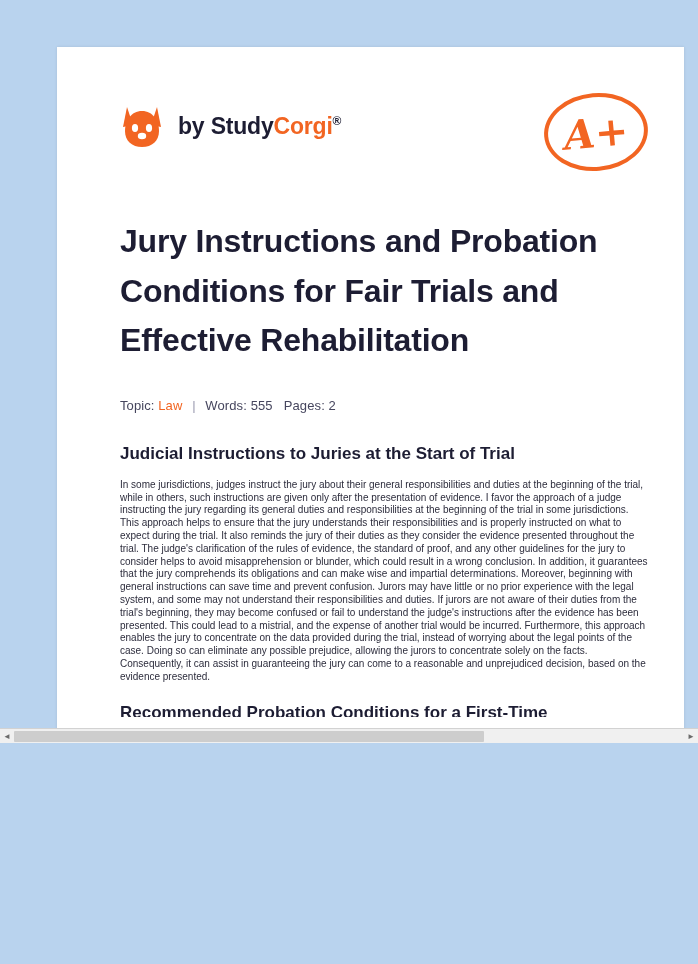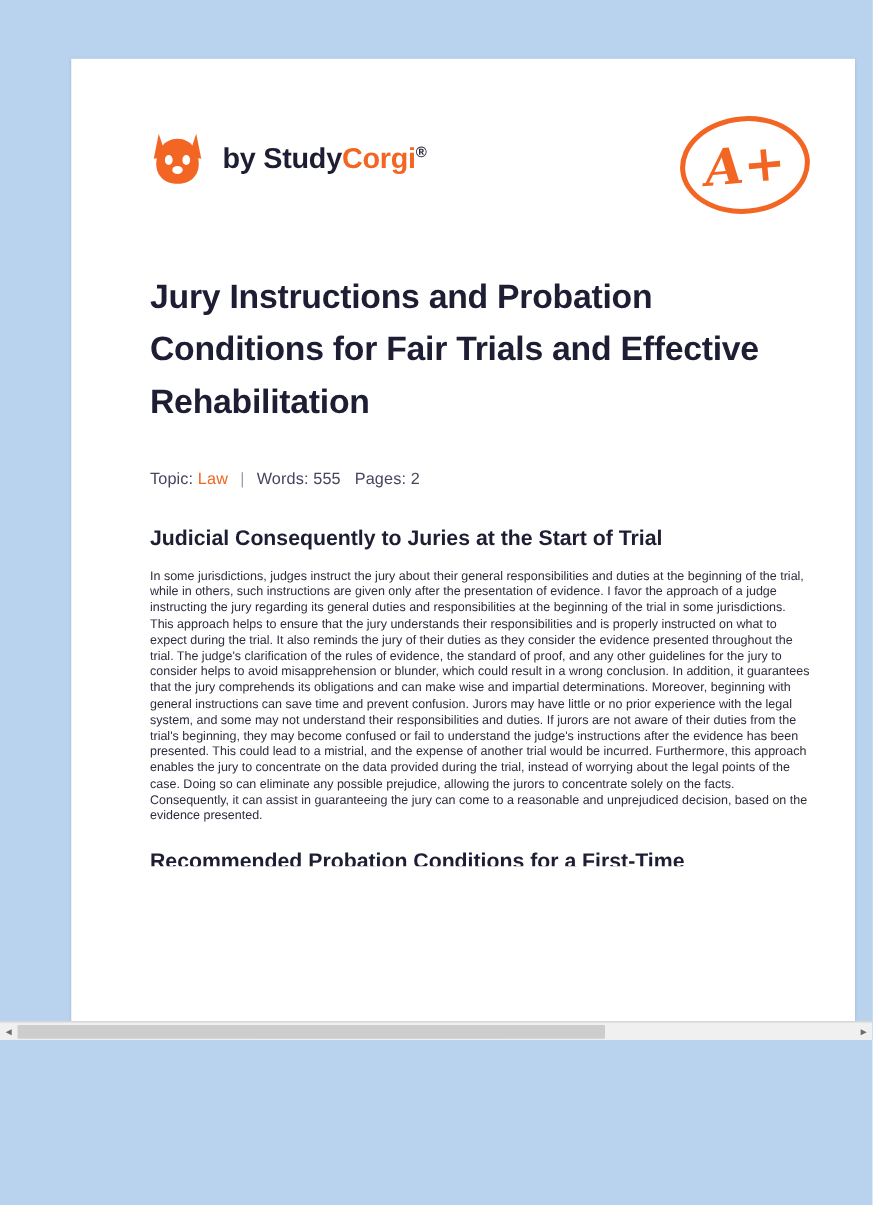--- a/index.html
+++ b/index.html
@@ -4,21 +4,21 @@
 <style>
   html, body {
     margin: 0;
     padding: 0;
     background: #b9d3ee;
     font-family: "Liberation Sans", sans-serif;
   }
   #page {
     position: relative;
     width: 698px;
-    height: 832px;
+    height: 743px;
     overflow: hidden;
     background: #b9d3ee;
   }
   .sheet {
     position: absolute;
     left: 57px;
     top: 47px;
     width: 627px;
     min-height: 917px;
     background: #ffffff;
@@ -82,21 +82,21 @@
     color: #f26522;
     font-size: 40px;
     font-weight: bold;
     font-style: italic;
     font-family: "DejaVu Serif", serif;
     transform: rotate(-5deg);
   }
   
   .doc-title {
     margin: 40px 0 0 0;
-    font-size: 27px;
+    font-size: 32px;
     line-height: 1.55;
     font-weight: bold;
     color: #1d1d33;
     letter-spacing: -0.2px;
     max-width: 500px;
   }
   .meta {
     margin-top: 32px;
     font-size: 13px;
     color: #46465e;
@@ -204,21 +204,21 @@
         <span class="label">Topic:</span>
         <a href="#">Law</a>
         <span class="sep">|</span>
         <span class="label">Words:</span>
         <span class="label">555</span>
         &nbsp;
         <span class="label">Pages:</span>
         <span class="label">2</span>
       </div>
 
-      <h2 class="section">Judicial Consequently to Juries at the Start of Trial</h2>
+      <h2 class="section">Judicial Instructions to Juries at the Start of Trial</h2>
 
       <p class="body">In some jurisdictions, judges instruct the jury about their general responsibilities and duties at the beginning of the trial, while in others, such instructions are given only after the presentation of evidence. I favor the approach of a judge instructing the jury regarding its general duties and responsibilities at the beginning of the trial in some jurisdictions. This approach helps to ensure that the jury understands their responsibilities and is properly instructed on what to expect during the trial. It also reminds the jury of their duties as they consider the evidence presented throughout the trial. The judge's clarification of the rules of evidence, the standard of proof, and any other guidelines for the jury to consider helps to avoid misapprehension or blunder, which could result in a wrong conclusion. In addition, it guarantees that the jury comprehends its obligations and can make wise and impartial determinations. Moreover, beginning with general instructions can save time and prevent confusion. Jurors may have little or no prior experience with the legal system, and some may not understand their responsibilities and duties. If jurors are not aware of their duties from the trial's beginning, they may become confused or fail to understand the judge's instructions after the evidence has been presented. This could lead to a mistrial, and the expense of another trial would be incurred. Furthermore, this approach enables the jury to concentrate on the data provided during the trial, instead of worrying about the legal points of the case. Doing so can eliminate any possible prejudice, allowing the jurors to concentrate solely on the facts. Consequently, it can assist in guaranteeing the jury can come to a reasonable and unprejudiced decision, based on the evidence presented.</p>
 
       <div class="cut-heading">Recommended Probation Conditions for a First-Time</div>
 
     </div>
   </div>
 
   <div class="scrollbar">
     <div class="scroll-arrow">◄</div>

